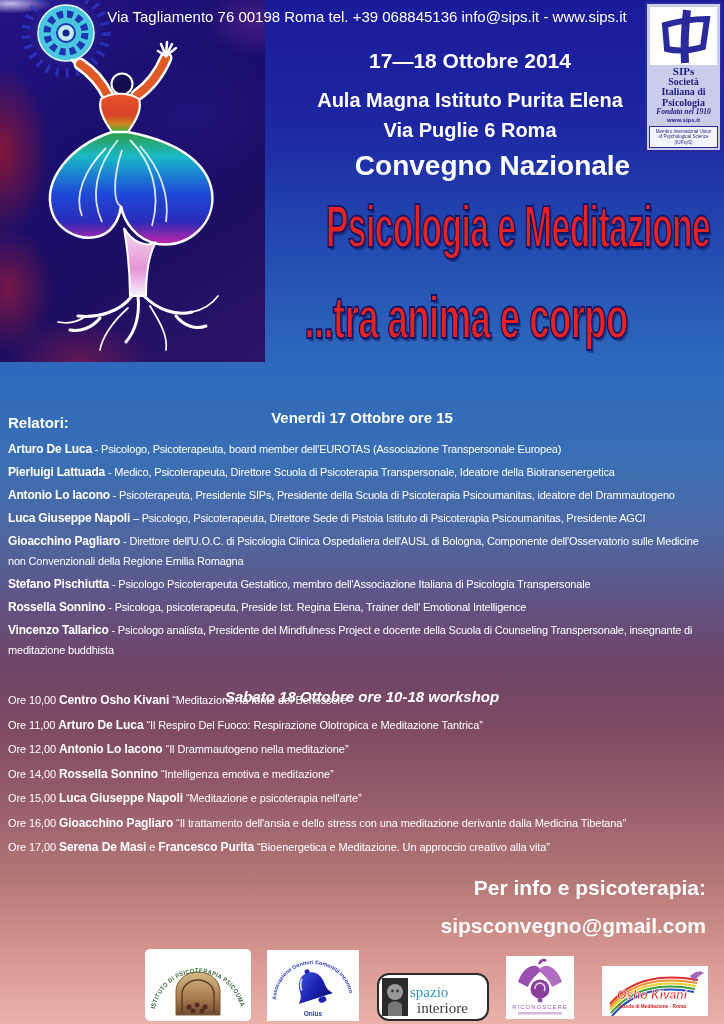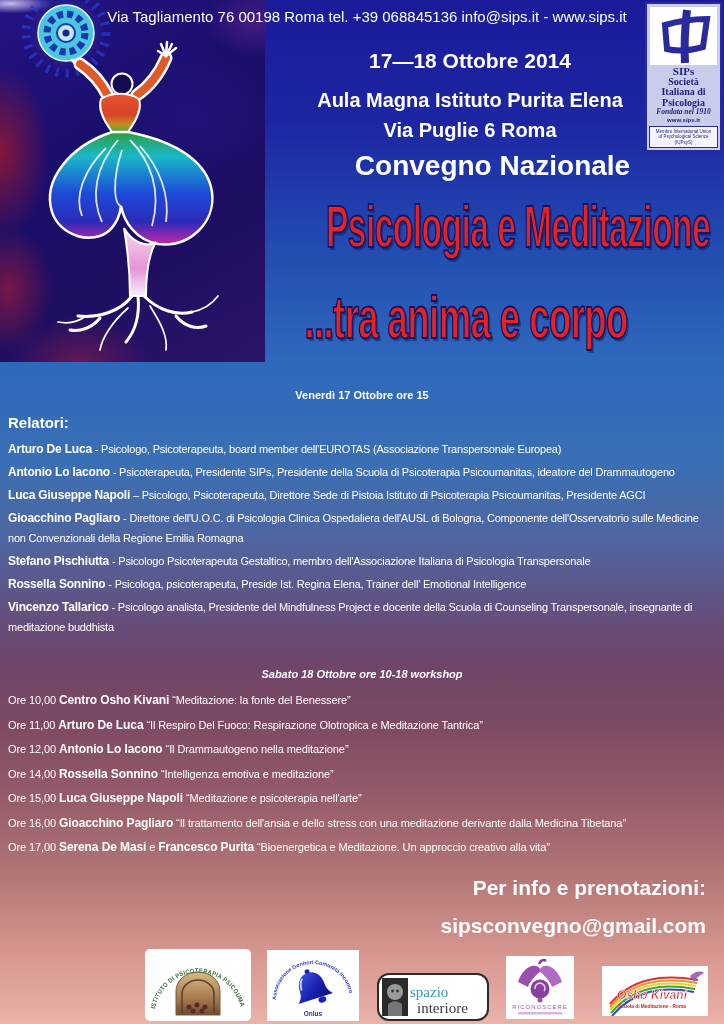--- a/index.html
+++ b/index.html
@@ -36,21 +36,21 @@
   .red-line{display:flex;justify-content:center;line-height:70px;}
   .rt1{top:192px;left:265px;width:507px;}
   .rt2{top:283px;left:236px;width:460px;}
   .red-title{
     color:#e62222;font-weight:bold;font-size:60px;white-space:nowrap;letter-spacing:-1px;
     -webkit-text-stroke:2px #141464;text-shadow:3px 3px 0 rgba(10,10,70,.4);
   }
   .squeeze{display:inline-block;transform:scaleX(.56);transform-origin:center;}
   .squeeze2{display:inline-block;transform:scaleX(.61);transform-origin:center;}
   
-  .section-head{left:0;right:0;text-align:center;font-weight:bold;font-size:11px;color:#fff;}
+  .section-head{left:0;right:0;text-align:center;font-weight:bold;font-size:15px;color:#fff;margin-top:20px;}
   .venerdi{top:389px;}
   .sabato{top:668px;font-style:italic;}
   .speakers{top:414px;left:8px;right:20px;}
   .speakers-label{font-weight:bold;font-size:15px;margin:0 0 8px;}
   .speaker{font-size:11px;line-height:20px;margin:0 0 3px;letter-spacing:-.2px;}
   .sp-name{font-weight:bold;font-size:12px;}
   .workshops{top:693px;left:8px;right:6px;}
   .workshop{font-size:11px;line-height:14px;margin:0 0 10.5px;letter-spacing:-.1px;}
   .w-bold{font-weight:bold;font-size:12px;}
   .info-label{top:876px;right:18px;font-size:21px;font-weight:bold;}
@@ -180,41 +180,42 @@
   </div>
   <div class="abs red-line rt2">
     <span class="red-title squeeze2">...tra anima e corpo</span>
   </div>
 
   <div class="abs section-head venerdi">Venerdì 17 Ottobre ore 15</div>
   <div class="abs speakers">
     <p class="speakers-label">Relatori:</p>
     <div>
         <p class="speaker"><span class="sp-name">Arturo De Luca</span><span> - Psicologo, Psicoterapeuta, board member dell'EUROTAS (Associazione Transpersonale Europea)</span></p>
+        <p class="speaker"><span class="sp-name">Pierluigi Lattuada</span><span> - Medico, Psicoterapeuta, Direttore Scuola di Psicoterapia Transpersonale, Ideatore della Biotransenergetica</span></p>
         <p class="speaker"><span class="sp-name">Antonio Lo Iacono</span><span> - Psicoterapeuta, Presidente SIPs, Presidente della Scuola di Psicoterapia Psicoumanitas, ideatore del Drammautogeno</span></p>
         <p class="speaker"><span class="sp-name">Luca Giuseppe Napoli</span><span> –  Psicologo, Psicoterapeuta, Direttore Sede di Pistoia Istituto di Psicoterapia Psicoumanitas, Presidente AGCI</span></p>
         <p class="speaker"><span class="sp-name">Gioacchino Pagliaro</span><span> - Direttore dell'U.O.C. di Psicologia Clinica Ospedaliera dell'AUSL di Bologna, Componente dell'Osservatorio sulle Medicine non Convenzionali della Regione Emilia Romagna</span></p>
         <p class="speaker"><span class="sp-name">Stefano Pischiutta</span><span>  - Psicologo Psicoterapeuta Gestaltico, membro dell'Associazione Italiana di Psicologia Transpersonale</span></p>
         <p class="speaker"><span class="sp-name">Rossella Sonnino</span><span> -  Psicologa, psicoterapeuta, Preside Ist. Regina Elena, Trainer dell' Emotional Intelligence</span></p>
         <p class="speaker"><span class="sp-name">Vincenzo Tallarico</span><span> - Psicologo analista, Presidente del Mindfulness Project e docente della Scuola di Counseling Transpersonale, insegnante di meditazione buddhista</span></p>
       </div>
   </div>
 
   <div class="abs section-head sabato">Sabato 18 Ottobre ore 10-18 workshop</div>
   <div class="abs workshops">
       <p class="workshop"><span>Ore 10,00 </span><span class="w-bold">Centro Osho Kivani</span><span> “Meditazione: la fonte del Benessere”</span></p>
       <p class="workshop"><span>Ore 11,00 </span><span class="w-bold">Arturo De Luca</span><span> “Il Respiro Del Fuoco: Respirazione Olotropica e Meditazione Tantrica”</span></p>
       <p class="workshop"><span>Ore 12,00 </span><span class="w-bold">Antonio Lo Iacono</span><span> “Il Drammautogeno nella meditazione”</span></p>
       <p class="workshop"><span>Ore 14,00 </span><span class="w-bold">Rossella Sonnino</span><span> “Intelligenza emotiva e meditazione”</span></p>
       <p class="workshop"><span>Ore 15,00 </span><span class="w-bold">Luca Giuseppe Napoli</span><span> “Meditazione e psicoterapia nell'arte”</span></p>
       <p class="workshop"><span>Ore 16,00  </span><span class="w-bold">Gioacchino Pagliaro</span><span> “Il trattamento dell'ansia e dello stress con una meditazione derivante dalla Medicina Tibetana”</span></p>
       <p class="workshop"><span>Ore 17,00  </span><span class="w-bold">Serena De Masi</span><span> e </span><span class="w-bold">Francesco Purita</span><span> “Bioenergetica e Meditazione. Un approccio creativo alla vita”</span></p>
     </div>
 
-  <div class="abs info-label">Per info e prenotazioni:</div>
+  <div class="abs info-label">Per info e psicoterapia:</div>
   <div class="abs email">sipsconvegno@gmail.com</div>
 
   <div class="plogo pl1">
     <svg width="106" height="72" viewBox="0 0 106 72">
       <defs>
         <path id="arc1" d="M 10,60 A 44,46 0 0 1 96,60" fill="none"></path>
         <linearGradient id="paintG" x1="0" y1="0" x2="0" y2="1">
           <stop offset="0" stop-color="#d8b886"></stop>
             <stop offset=".6" stop-color="#a87c50"></stop>
             <stop offset="1" stop-color="#6e4c30"></stop>

